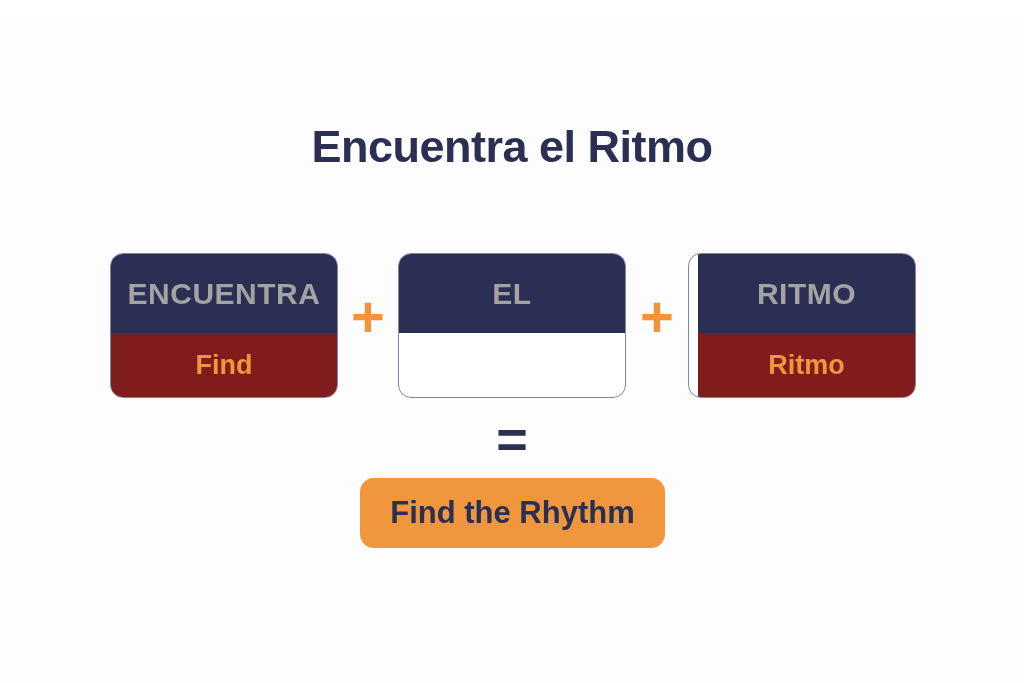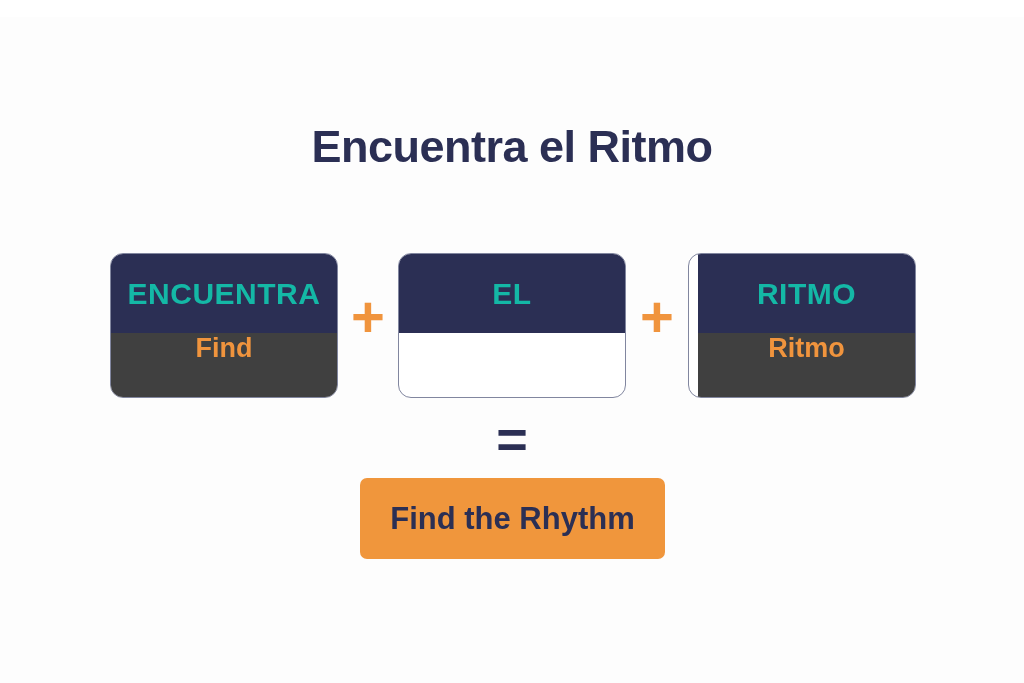--- a/index.html
+++ b/index.html
@@ -46,29 +46,30 @@
   .card-2 { left: 398px; }
   .card-3 { left: 688px; padding-left: 9px; }
   .card-top {
     height: 79px;
     background: #2b2f54;
     display: flex;
     align-items: center;
     justify-content: center;
   }
   .card-top span {
-    color: #14b8a6;
+    color: #a3a3a3;
     font-size: 30px;
     font-weight: 800;
     letter-spacing: 0.5px;
   }
   .card-bottom {
     flex: 1;
-    background: #404040;
+    background: #7f1d1d;
     display: flex;
+    align-items: center;
     justify-content: center;
   }
   .card-bottom span {
     color: #f0943d;
     font-size: 27px;
     font-weight: 600;
   }
   .plus {
     position: absolute;
     top: 268px;
@@ -90,23 +91,23 @@
     font-size: 54px;
     font-weight: 800;
     line-height: 60px;
     color: #2b2f54;
   }
   .result-chip {
     position: absolute;
     top: 461px;
     left: 360px;
     width: 305px;
-    height: 81px;
+    height: 70px;
     background: #f0963c;
-    border-radius: 7px;
+    border-radius: 14px;
     display: flex;
     align-items: center;
     justify-content: center;
   }
   .result-chip span {
     color: #2b2f54;
     font-size: 31px;
     font-weight: 800;
   }
 </style>

